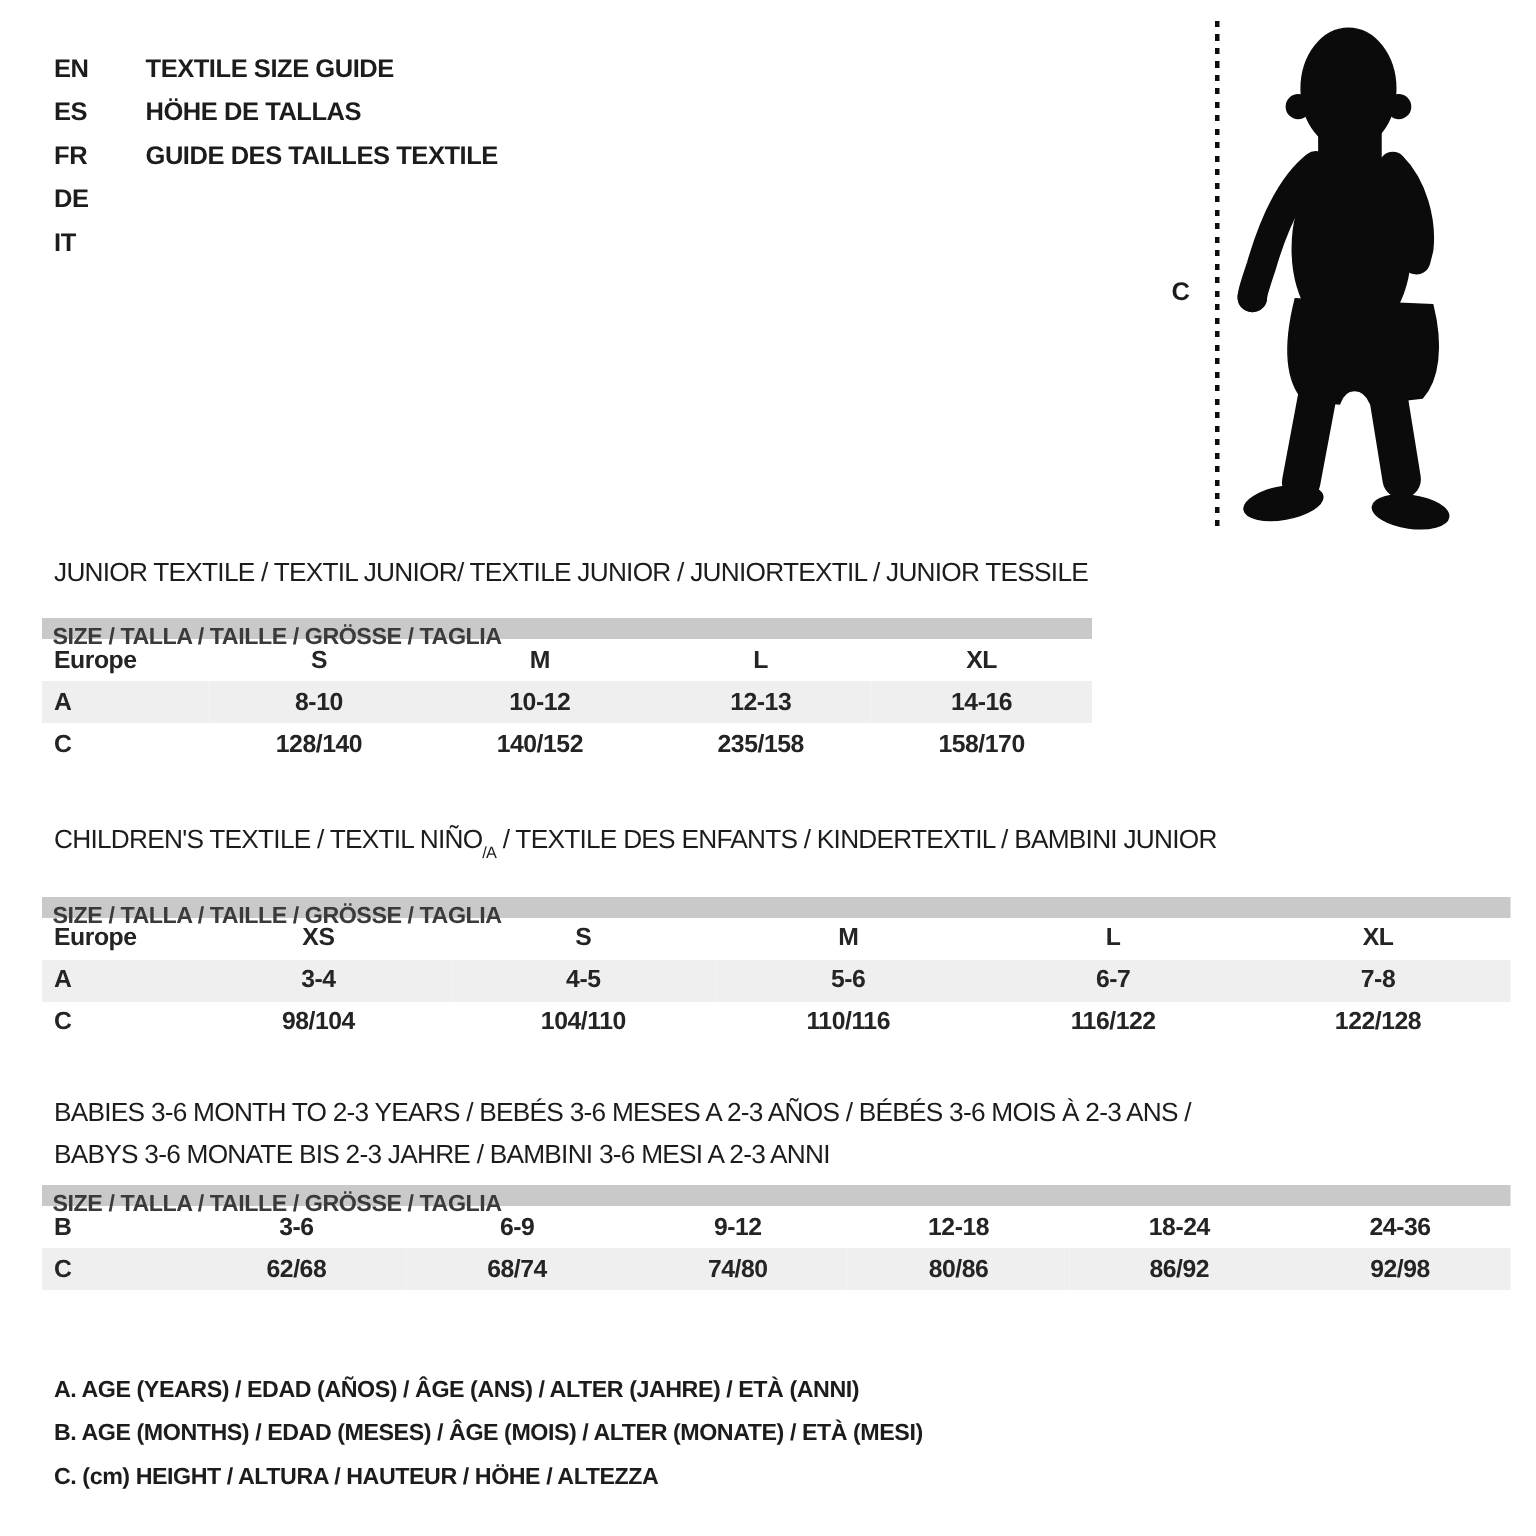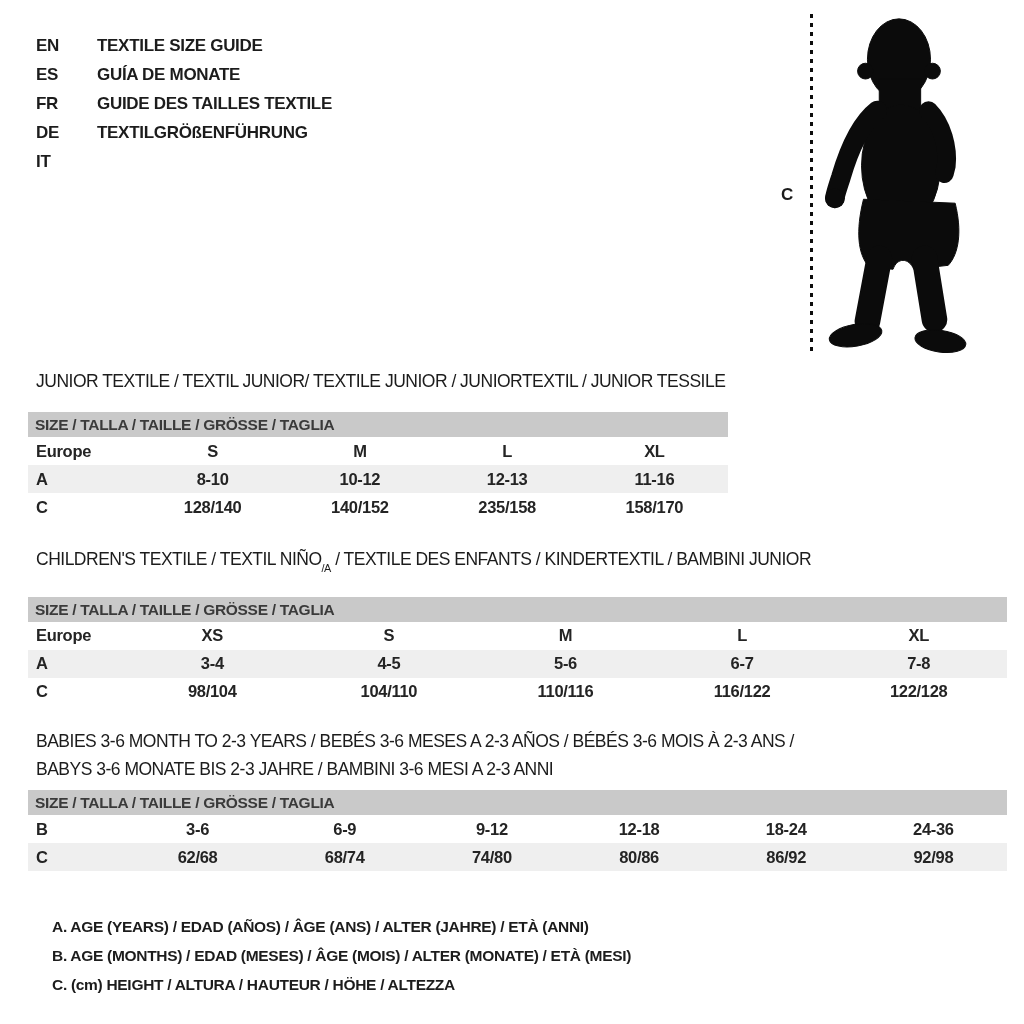--- a/index.html
+++ b/index.html
@@ -20,58 +20,57 @@
   
   .sec{position:absolute;left:28px;}
   .sec h2{margin:0;font-size:17.5px;line-height:20px;letter-spacing:-0.5px;padding-left:8px;
           font-weight:400;white-space:nowrap;}
   .sec-junior{top:371px;width:700px;}
   .sec-children{top:549px;width:979px;}
   .sec-babies{top:727px;width:979px;}
   .sec-babies h2{line-height:28px;}
   .subA{font-size:0.62em;position:relative;top:2px;}
 
-  .size-bar{background:#c9c9c9;height:25px;line-height:26px;padding-left:7px;font-size:15.5px;
+  .size-bar{background:#c9c9c9;height:14px;line-height:26px;padding-left:7px;font-size:15.5px;
             color:#3a3a3a;letter-spacing:-0.3px;}
   .sec-junior .size-bar,.sec-children .size-bar{margin-top:21px;}
   .sec-babies .size-bar{margin-top:7px;}
 
   .tbl{width:100%;border-collapse:collapse;table-layout:fixed;}
   .tbl td{height:28px;text-align:center;font-size:16.5px;letter-spacing:-0.3px;padding:0;
           color:#242424;}
   .tbl td:first-child{text-align:left;padding-left:8px;}
   .tbl-junior td:first-child{width:103px;}
   .tbl-wide td:first-child{width:88px;}
   .tbl tr:nth-child(even){background:#efefef;}
 
   
   .legend{position:absolute;left:36px;top:912px;}
-  .legend div{line-height:29px;font-size:15.5px;letter-spacing:-0.3px;white-space:nowrap;margin-left:16px;}
+  .legend div{line-height:29px;font-size:15.5px;letter-spacing:-0.3px;white-space:nowrap;}
 </style>
 </head>
 <body>
 
 <div class="page">
 
   <div class="lang-block">
     <div class="lang-row">
       <span class="lang-code">EN</span>
       <span class="lang-label">TEXTILE SIZE GUIDE</span>
     </div>
     <div class="lang-row">
       <span class="lang-code">ES</span>
-      <span class="lang-label">GUÍA DE MONATE</span>
+      <span class="lang-label">HÖHE DE TALLAS</span>
     </div>
     <div class="lang-row">
       <span class="lang-code">FR</span>
       <span class="lang-label">GUIDE DES TAILLES TEXTILE</span>
     </div>
     <div class="lang-row">
       <span class="lang-code">DE</span>
-      <span class="lang-label">TEXTILGRÖßENFÜHRUNG</span>
     </div>
     <div class="lang-row">
       <span class="lang-code">IT</span>
     </div>
   </div>
 
   <div class="dotted-line"></div>
   <div class="c-label">C</div>
 
   <svg class="toddler" width="158" height="345" viewBox="0 0 160 350" aria-hidden="true">
@@ -102,21 +101,21 @@
             <td>S</td>
             <td>M</td>
             <td>L</td>
             <td>XL</td>
           </tr>
           <tr>
             <td>A</td>
             <td>8-10</td>
             <td>10-12</td>
             <td>12-13</td>
-            <td>11-16</td>
+            <td>14-16</td>
           </tr>
           <tr>
             <td>C</td>
             <td>128/140</td>
             <td>140/152</td>
             <td>235/158</td>
             <td>158/170</td>
           </tr>
         </tbody>
     </table>

